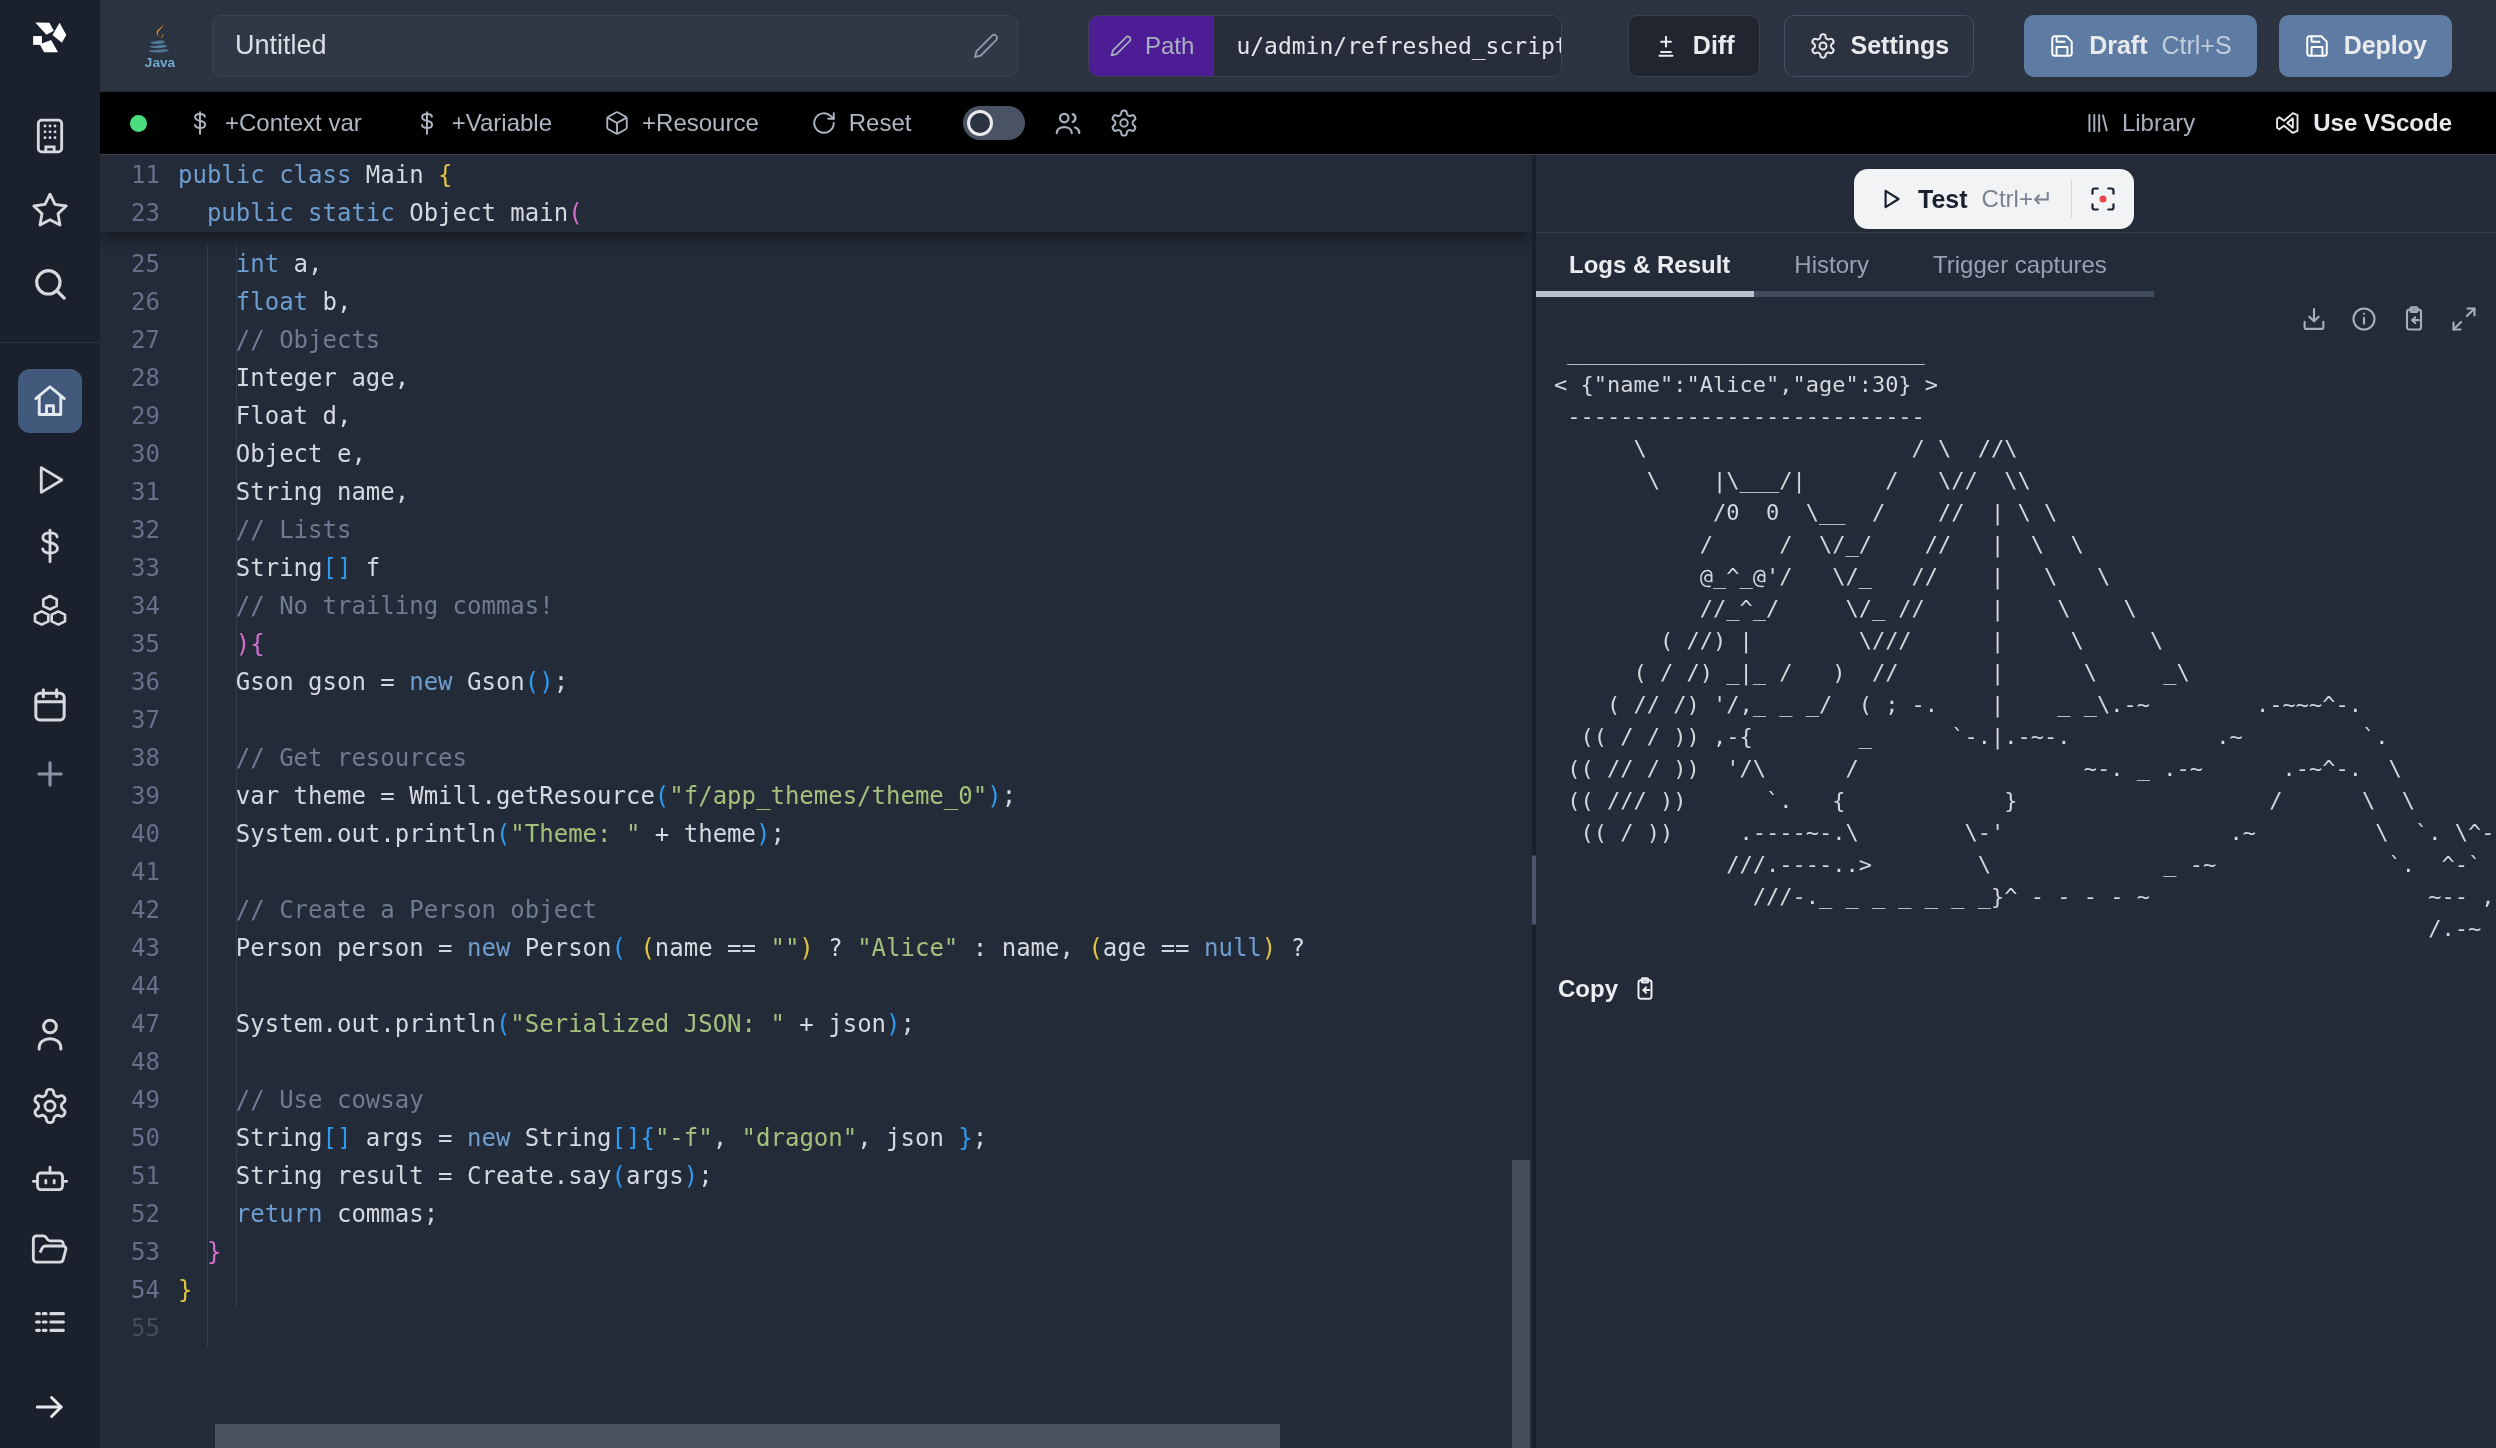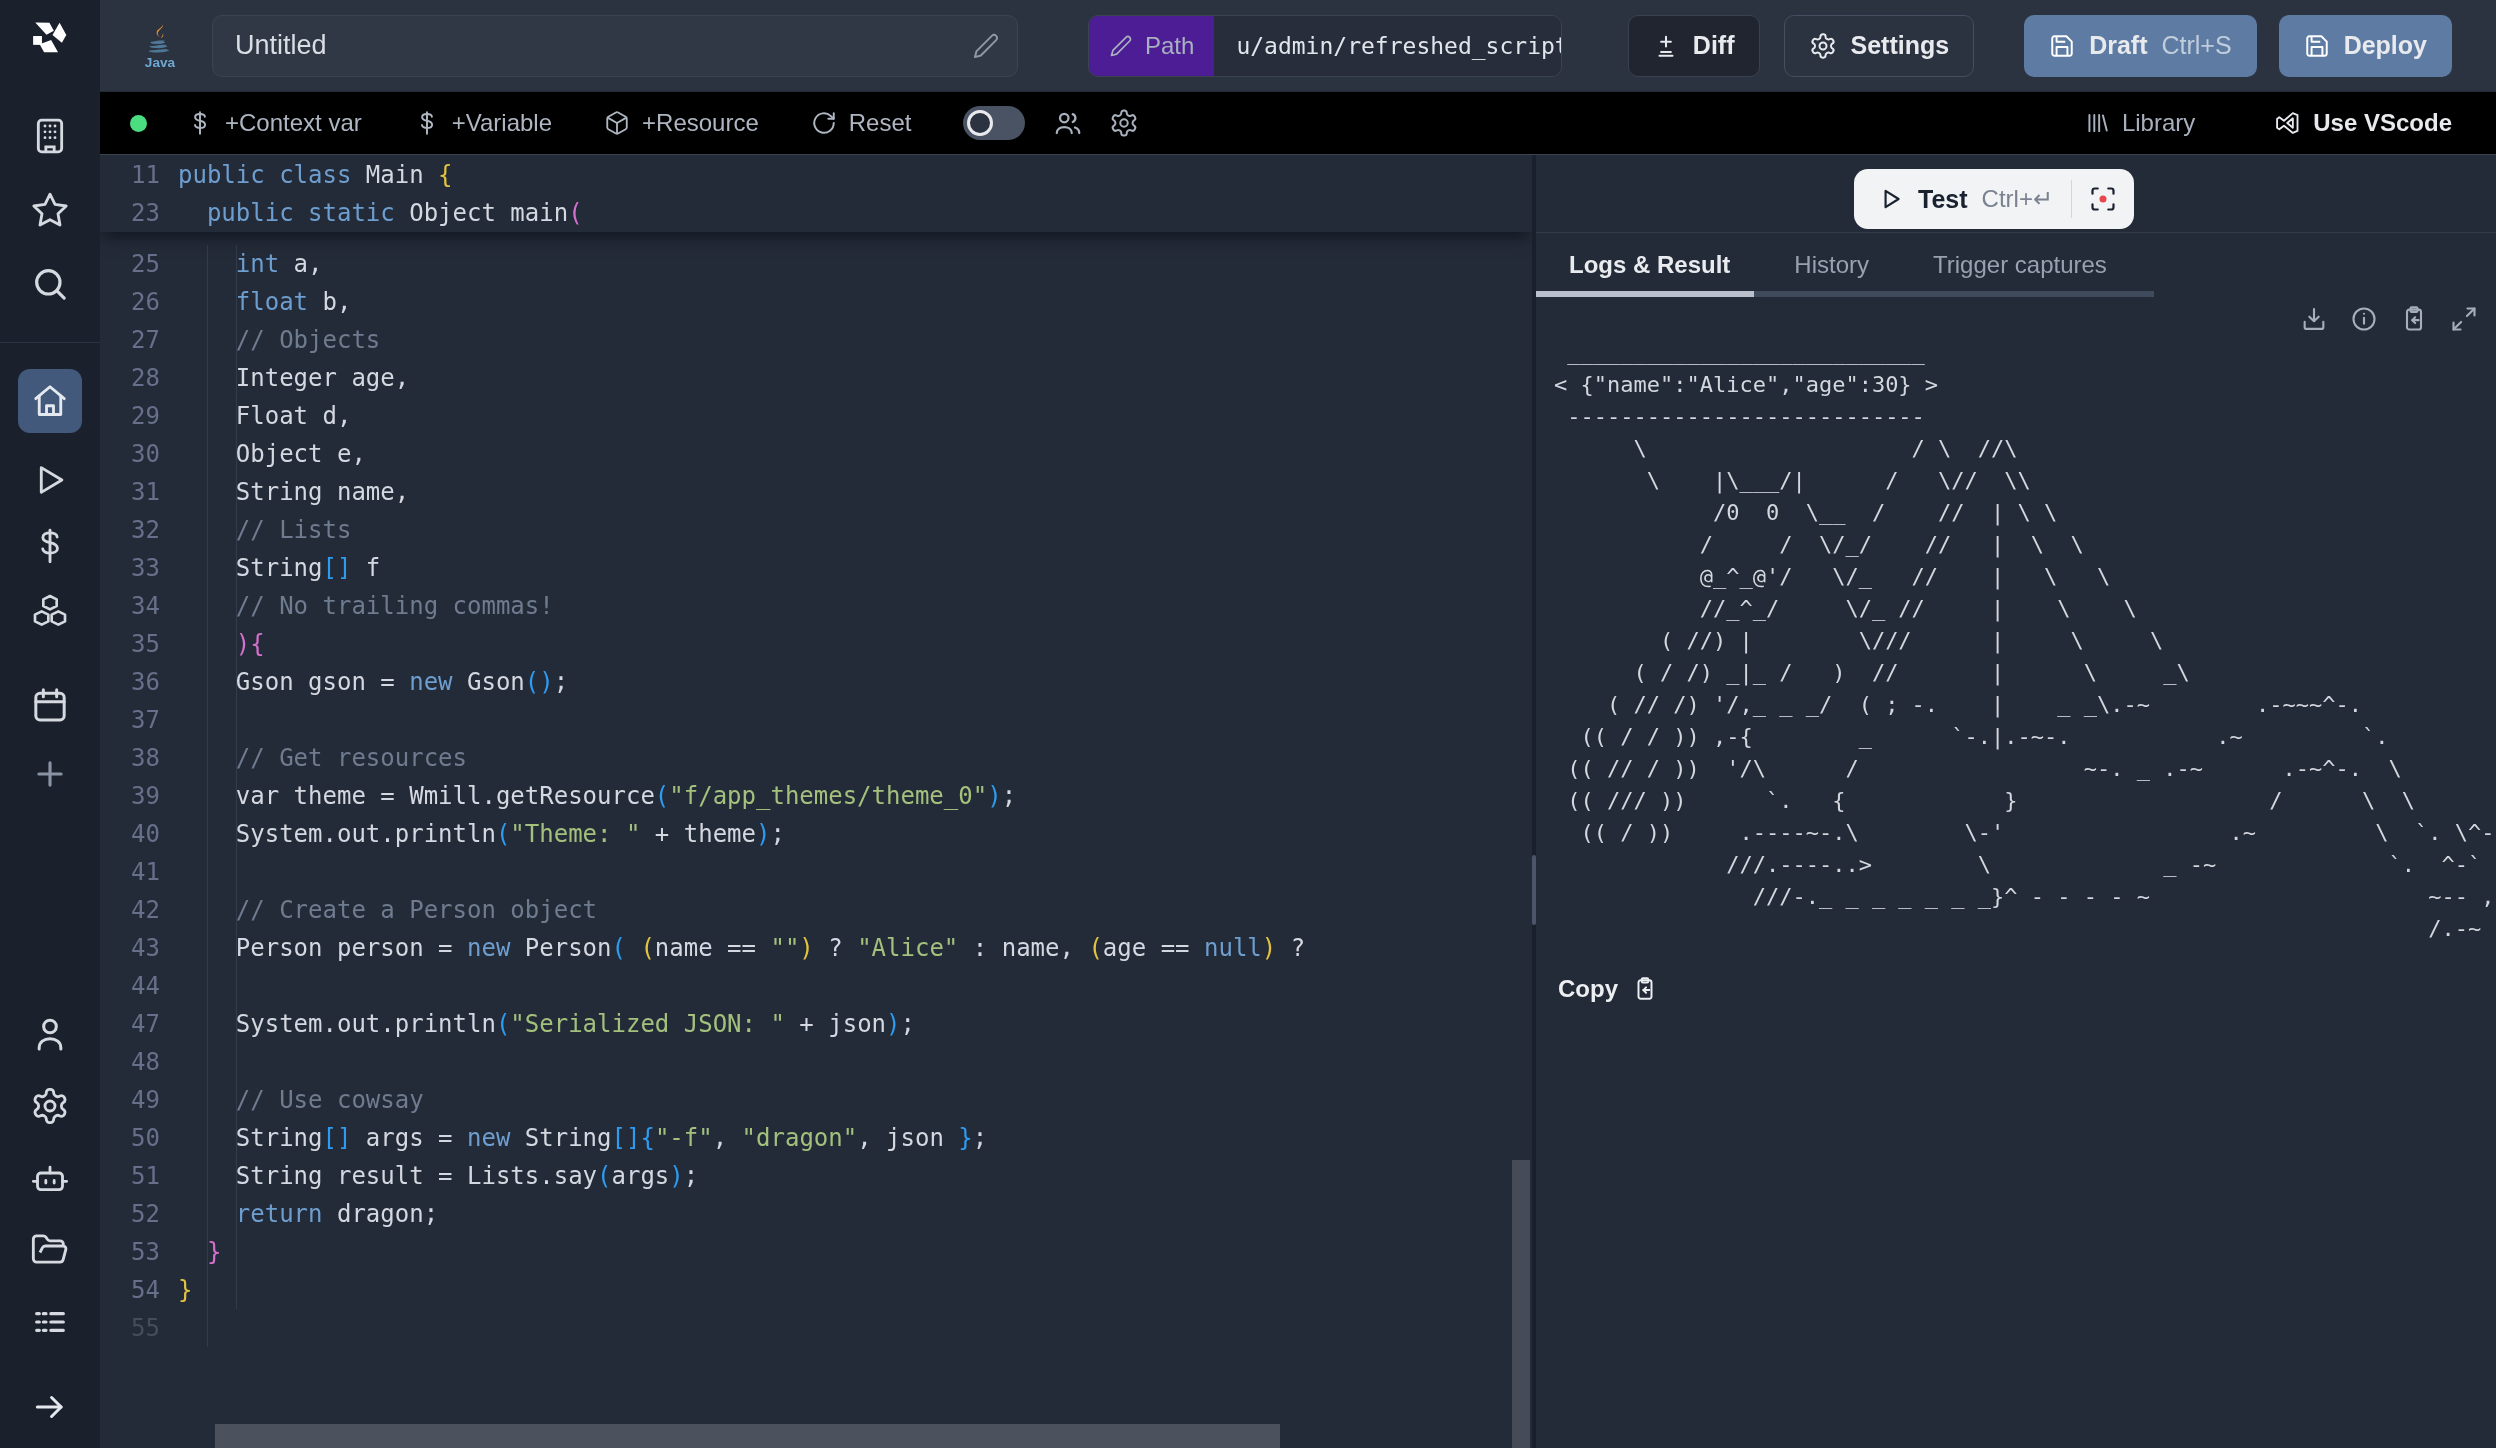--- a/index.html
+++ b/index.html
@@ -421,25 +421,25 @@
         <div class="code-row">
           <span class="ln">49</span>
           <span class="lc"><span class="cm">    // Use cowsay</span></span>
         </div>
         <div class="code-row">
           <span class="ln">50</span>
           <span class="lc"><span class="pl">    String</span><span class="bb">[]</span><span class="pl"> args = </span><span class="kw">new</span><span class="pl"> String</span><span class="bb">[]{</span><span class="st">"-f"</span><span class="pl">, </span><span class="st">"dragon"</span><span class="pl">, json </span><span class="bb">}</span><span class="pl">;</span></span>
         </div>
         <div class="code-row">
           <span class="ln">51</span>
-          <span class="lc"><span class="pl">    String result = Lists.say</span><span class="bb">(</span><span class="pl">args</span><span class="bb">)</span><span class="pl">;</span></span>
+          <span class="lc"><span class="pl">    String result = Create.say</span><span class="bb">(</span><span class="pl">args</span><span class="bb">)</span><span class="pl">;</span></span>
         </div>
         <div class="code-row">
           <span class="ln">52</span>
-          <span class="lc"><span class="pl">    </span><span class="kw">return</span><span class="pl"> dragon;</span></span>
+          <span class="lc"><span class="pl">    </span><span class="kw">return</span><span class="pl"> commas;</span></span>
         </div>
         <div class="code-row">
           <span class="ln">53</span>
           <span class="lc"><span class="pl">  </span><span class="bm">}</span></span>
         </div>
         <div class="code-row">
           <span class="ln">54</span>
           <span class="lc"><span class="by">}</span></span>
         </div>
         <div class="code-row">

